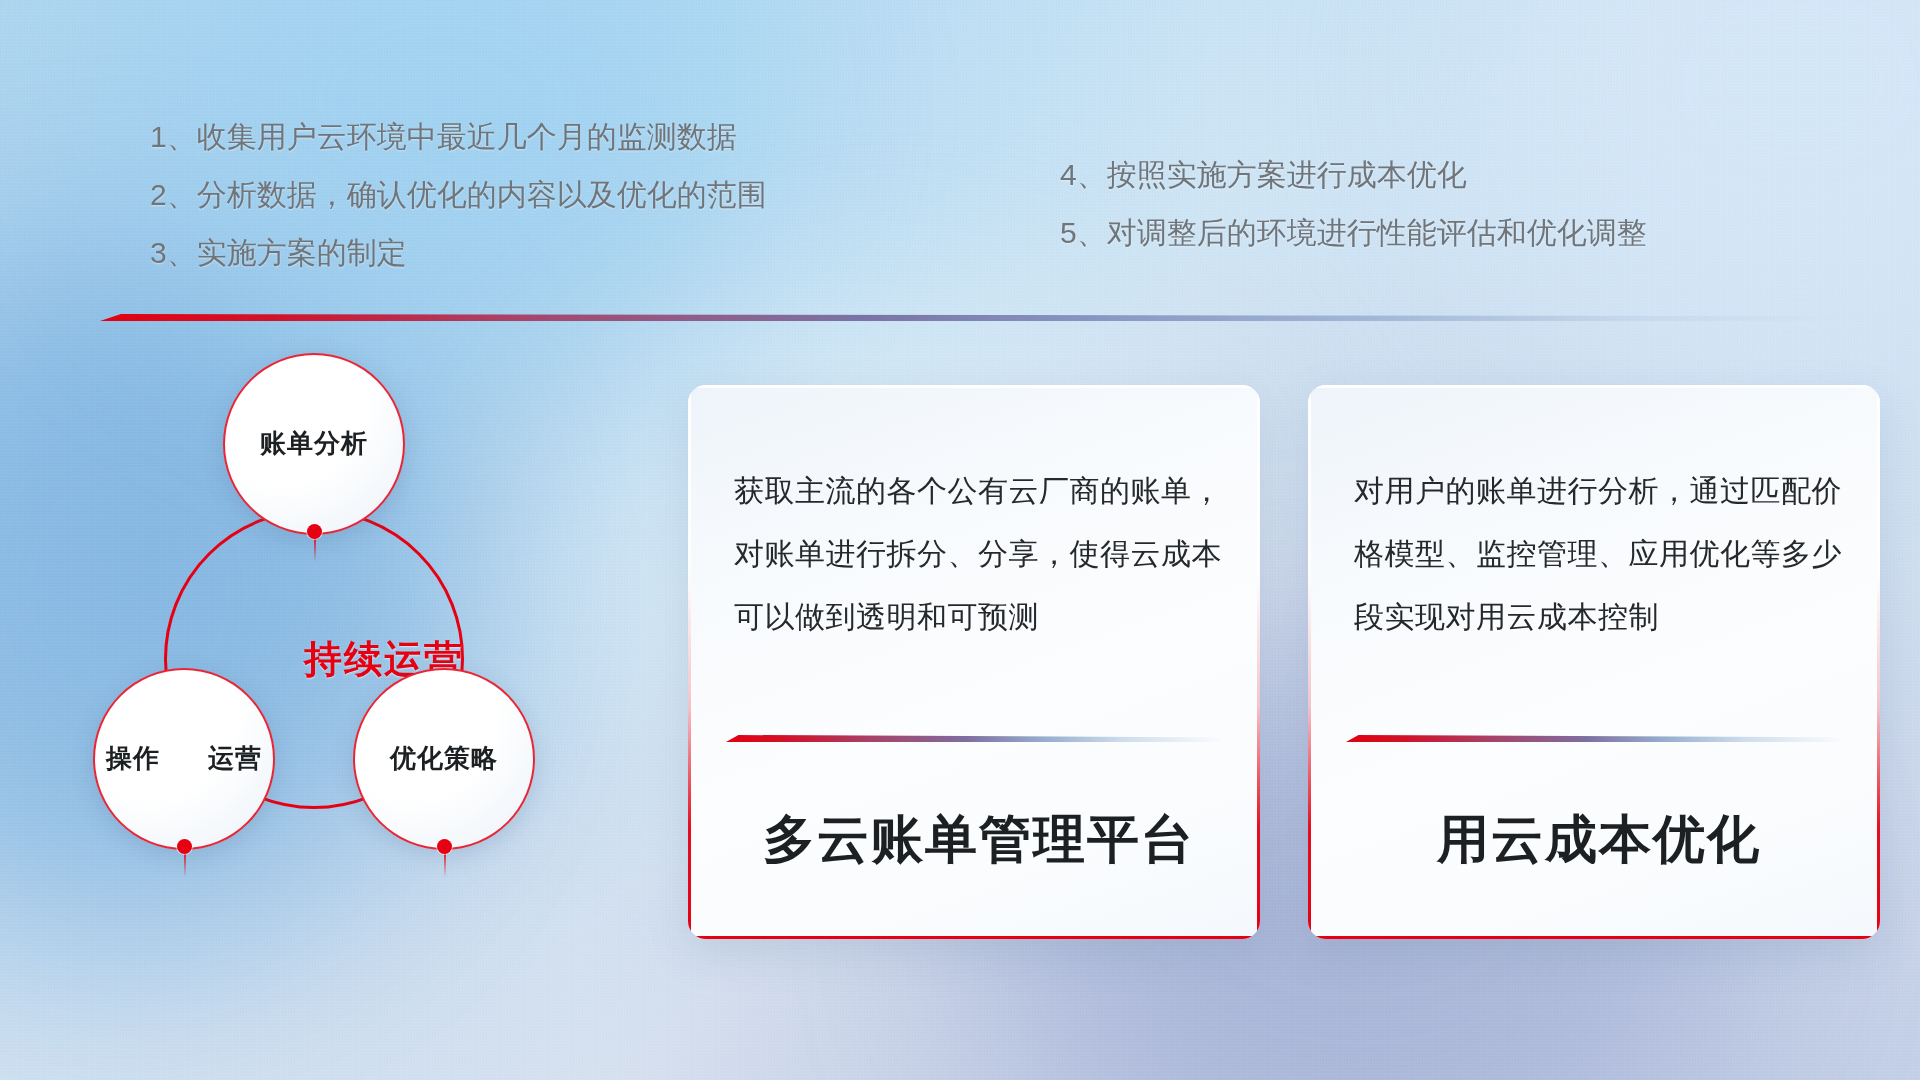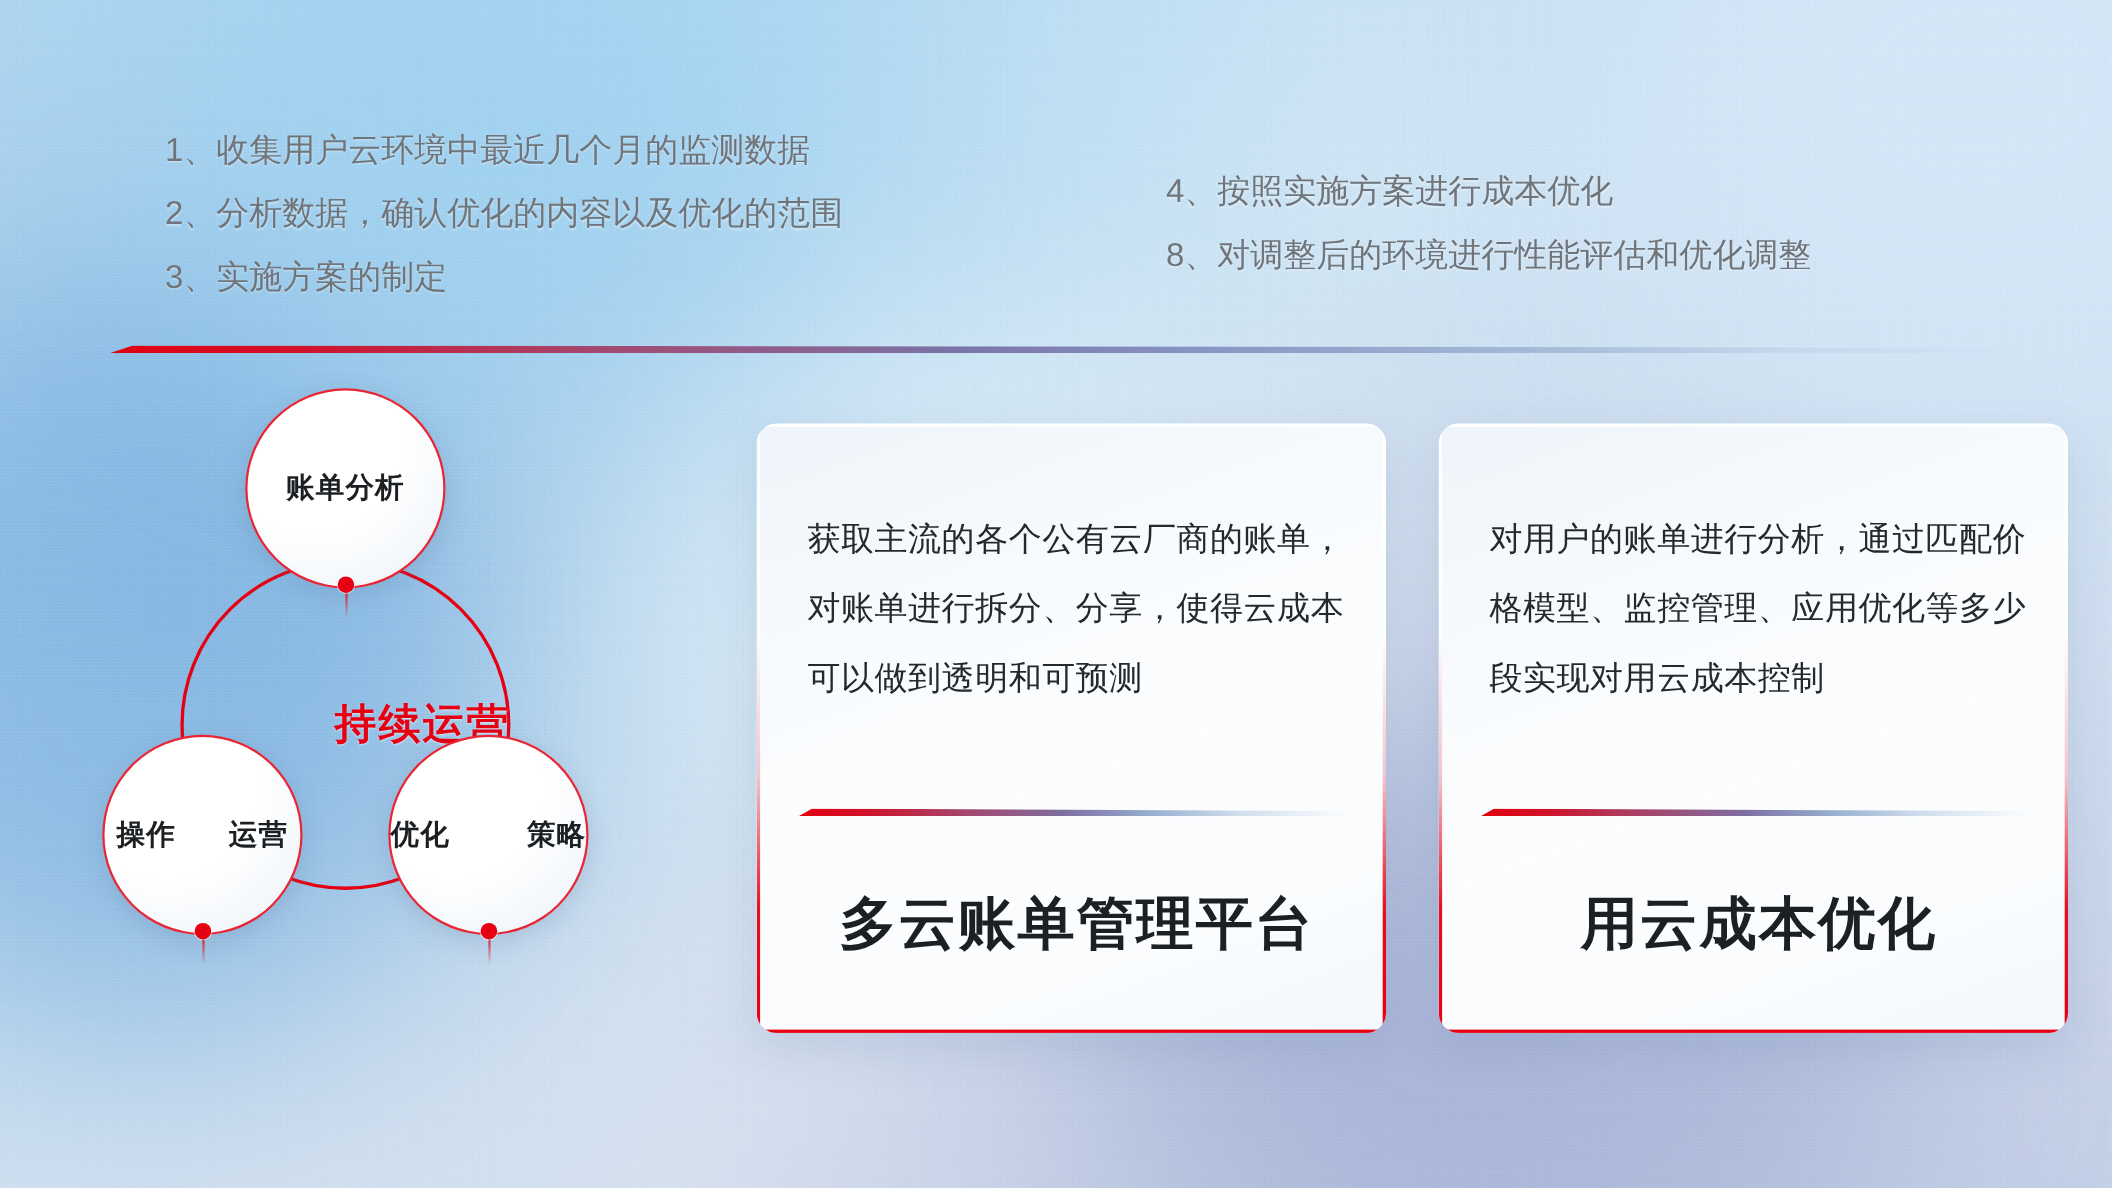--- a/index.html
+++ b/index.html
@@ -129,21 +129,21 @@
     justify-content: center;
     color: #1d2023;
     font-weight: 700;
     font-size: 26px;
     line-height: 1.28;
     letter-spacing: 1px;
     box-shadow: 0 6px 22px rgba(80,110,150,0.22);
   }
   .node.top    { left: 135px; top: 1px;   }
   .node.bleft  { left: 5px;   top: 316px; gap: 48px; }
-  .node.bright { left: 265px; top: 316px; justify-content: space-between; }
+  .node.bright { left: 265px; top: 316px; }
 
   .dot {
     position: absolute;
     width: 15px;
     height: 15px;
     border-radius: 50%;
     background: #e60012;
     box-shadow: 0 0 0 1px rgba(255,255,255,0.5);
   }
   .dot.d-top    { left: 219px; top: 172px; }
@@ -254,21 +254,21 @@
   <div class="noise"></div>
 
   <div class="bullets left">
     <div class="row">1、收集用户云环境中最近几个月的监测数据</div>
     <div class="row">2、分析数据，确认优化的内容以及优化的范围</div>
     <div class="row">3、实施方案的制定</div>
   </div>
 
   <div class="bullets right">
     <div class="row">4、按照实施方案进行成本优化</div>
-    <div class="row">8、对调整后的环境进行性能评估和优化调整</div>
+    <div class="row">5、对调整后的环境进行性能评估和优化调整</div>
   </div>
 
   <div class="top-divider"></div>
 
   <div class="diagram">
     <div class="ring"></div>
 
     <div class="center-label">
       <span>持续</span>
       <span>运营</span>

